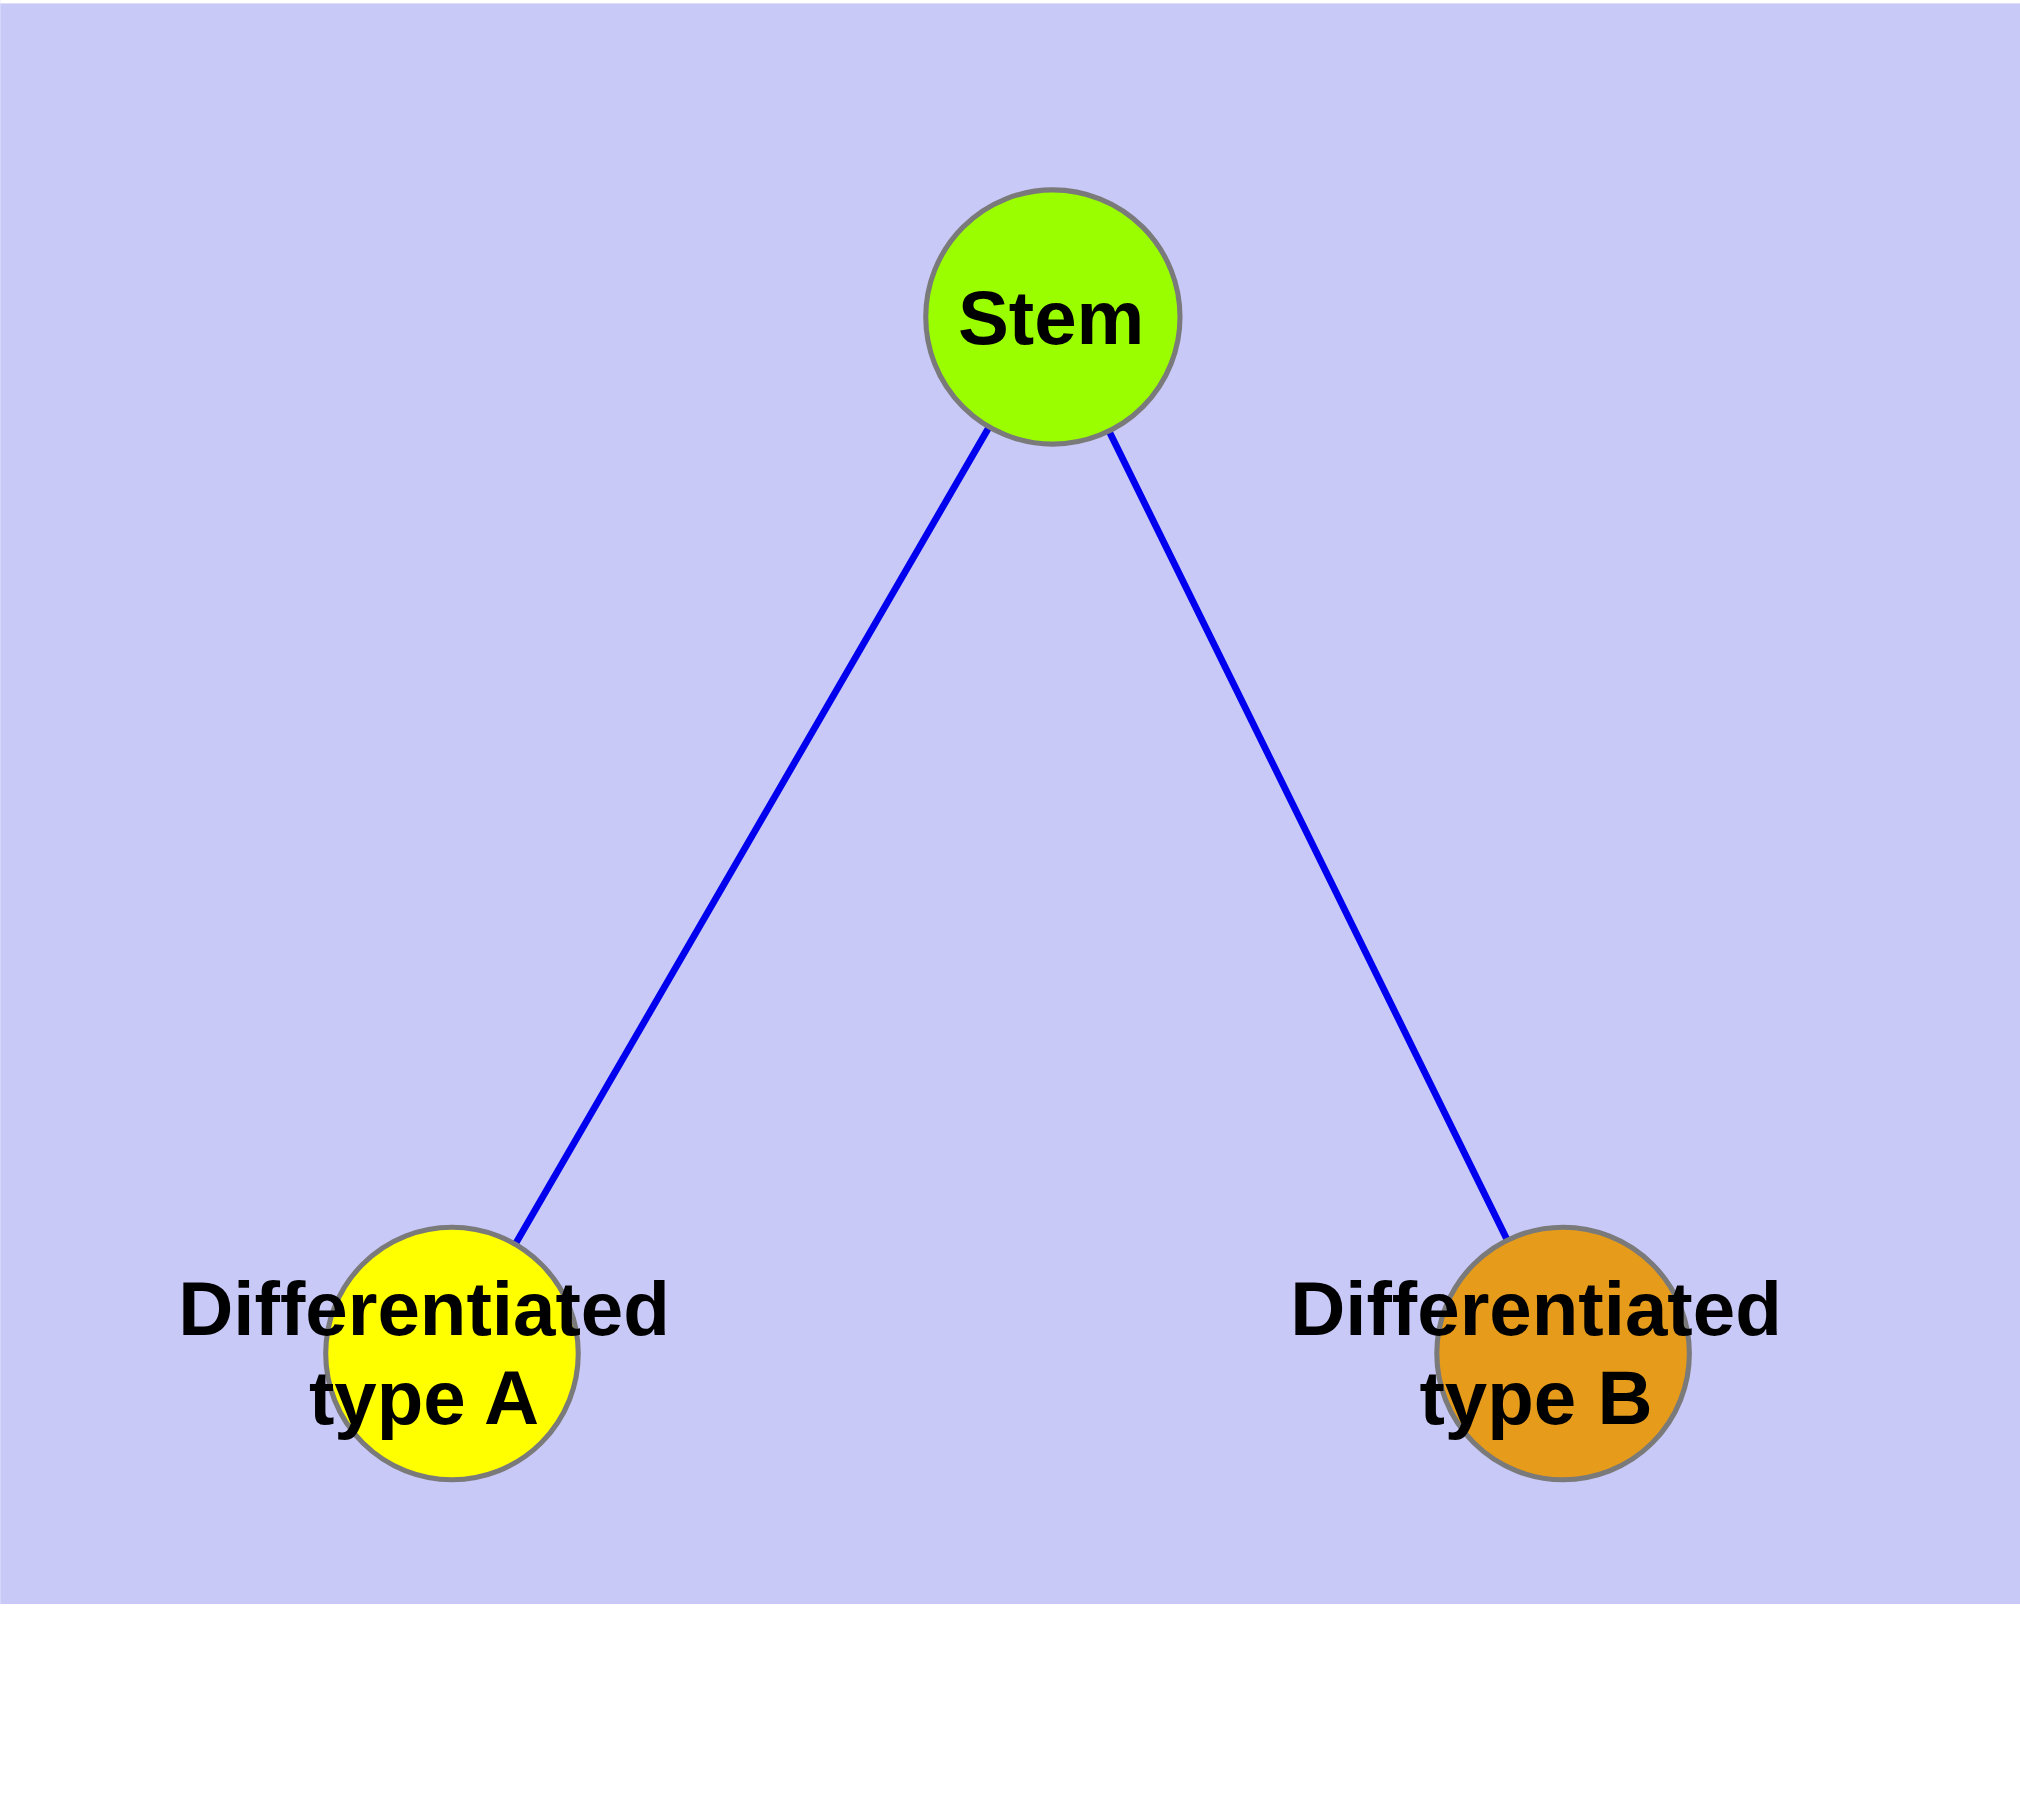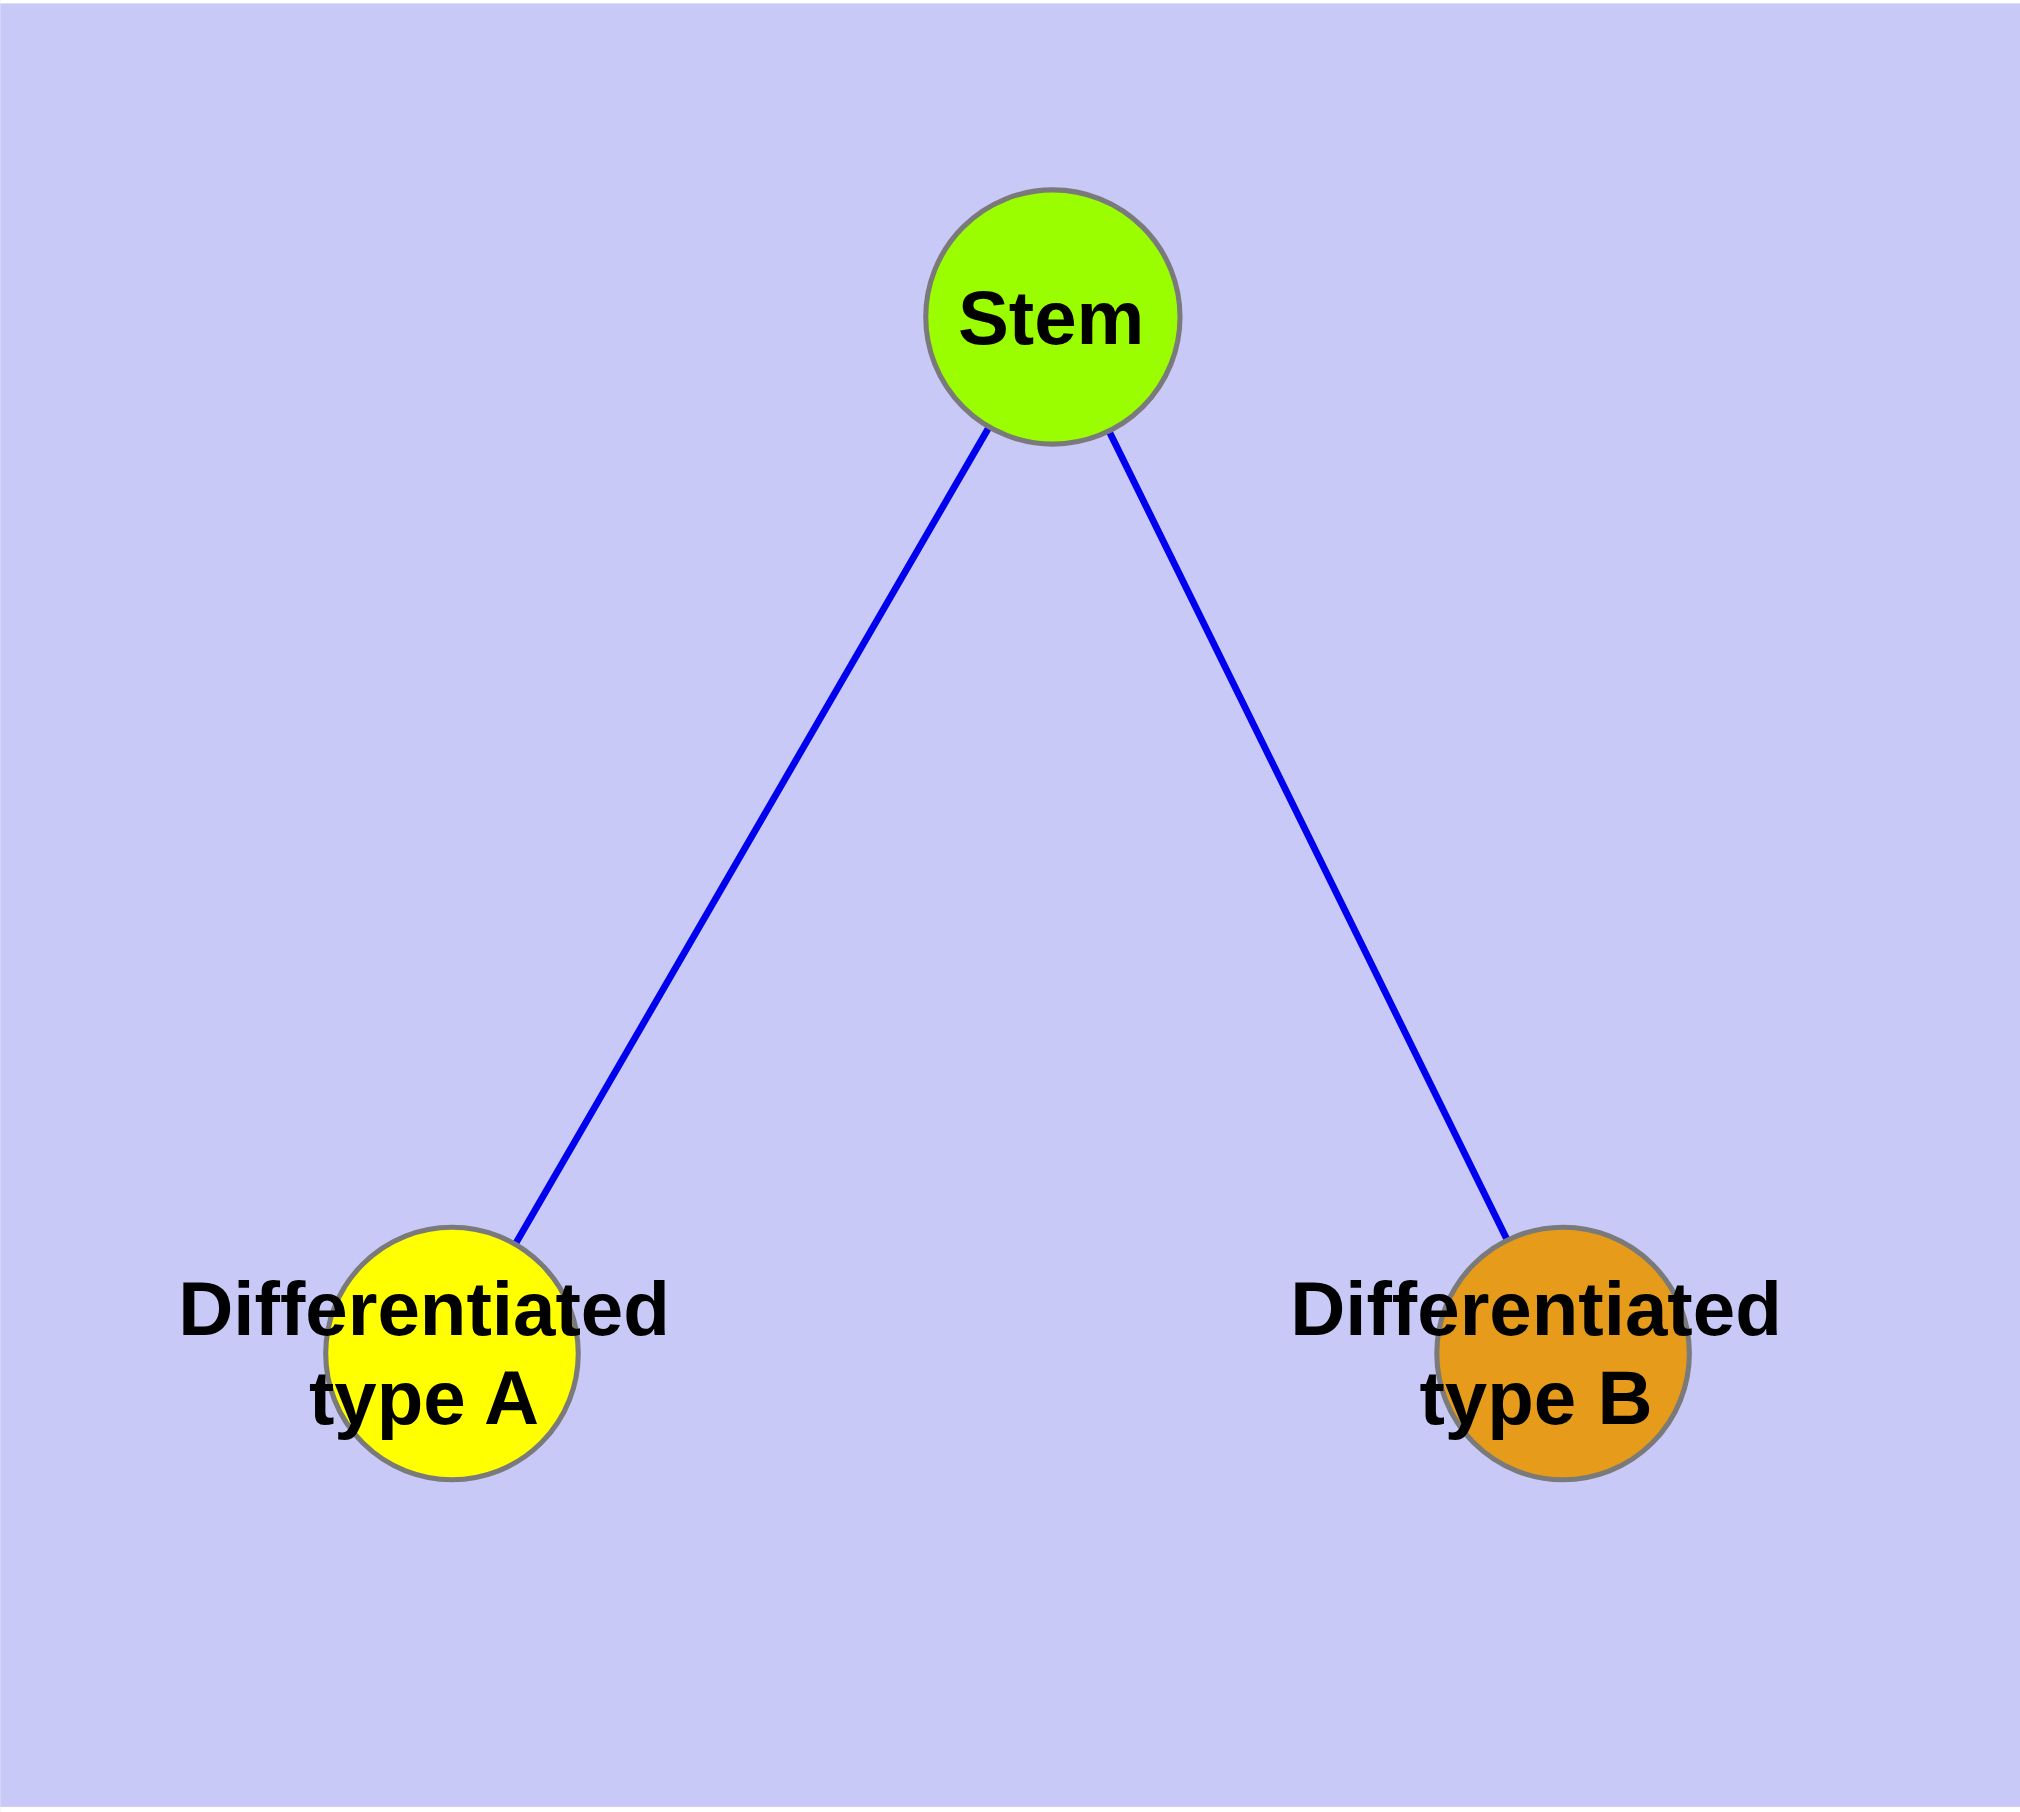--- a/index.html
+++ b/index.html
@@ -3,21 +3,21 @@
 <meta charset="utf-8">
 <style>
   html, body {
     margin: 0;
     padding: 0;
     background: #ffffff;
   }
   .stage {
     position: relative;
     width: 2021px;
-    height: 1812px;
+    height: 1604px;
     overflow: hidden;
   }
   svg.graph {
     display: block;
     width: 2021px;
     height: 1812px;
   }
   text.node-label {
     font-family: "Liberation Sans", sans-serif;
     font-weight: bold;

